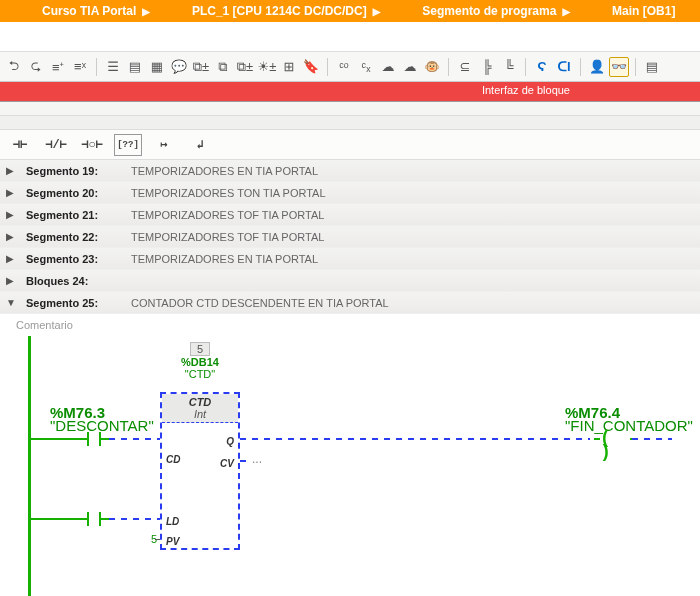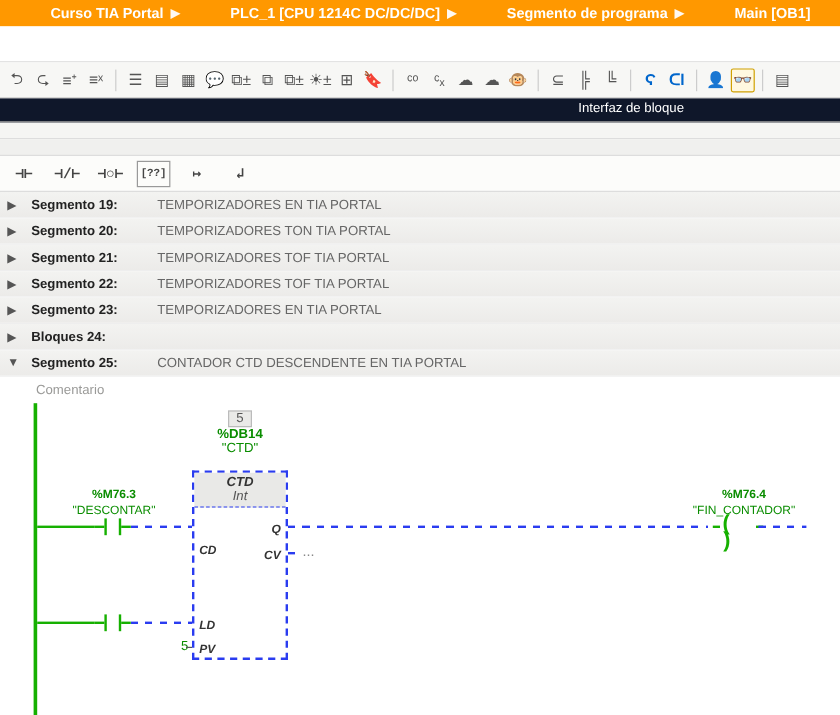--- a/index.html
+++ b/index.html
@@ -12,50 +12,50 @@
 
   
   .top-gap { height: 30px; background: #fff; border-bottom: 1px solid #ddd; }
 
   
   .toolbar { height: 30px; background: #f7f7f5; border-bottom: 1px solid #ccc; display: flex; align-items: center; padding: 0 4px; gap: 2px; overflow: hidden;}
   .tool { width: 20px; height: 20px; display:inline-flex; align-items:center; justify-content:center; color:#555; border-radius:2px; cursor:pointer; font-size:13px;}
   .tgroup-sep { width:1px; height:18px; background:#ccc; margin:0 4px;}
   
   
-  .iface-bar { height: 20px; background: #0f172a; position: relative; border-bottom:1px solid #999;text-decoration:underline;}
+  .iface-bar { height: 20px; background: #ef4444; position: relative; border-bottom:1px solid #999;text-decoration:underline;}
   .iface-bar .label { position:absolute; right:130px; top:2px; color:#fff; font-size:11px;}
   
   
   .thin-row { height: 14px; background:#f5f5f3; border-bottom:1px solid #ddd;}
   .thin-row2 { height: 14px; background:#f0f0ee; border-bottom:1px solid #ddd;}
 
   
   .palette { height: 30px; background:#fcfcfa; border-bottom:1px solid #ddd; display:flex; align-items:center; padding:0 6px; gap:8px;}
   .palette .pitem { width:28px; height:22px; display:inline-flex; align-items:center; justify-content:center; border:1px solid transparent; cursor:pointer; font-family: "Courier New", monospace; font-size:12px; font-weight:bold; color:#444;}
   .palette .pitem.boxed { border:1px solid #999; font-size:9px; padding:0 2px;}
 
   
   .segments { background:#fff; }
   .seg-row { height:22px; display:flex; align-items:center; border-bottom:1px solid #eee; background: linear-gradient(#f3f3f1,#ecebe9); padding-left:6px; gap:10px; cursor:pointer;}
   .seg-row .caret { width:10px; color:#555; font-size:10px;}
   .seg-row .seg-label { font-weight:600; color:#222; width:95px;}
   .seg-row .seg-desc { color:#666; font-size:11px; }
   .seg-row.expanded .caret { transform: none; }
 
-  .comment-row { height:22px; padding-left:30px; display:flex; align-items:center; color:#9a9a98; font-size:11px; background:#fff;}
+  .comment-row { height:22px; padding-left:16px; display:flex; align-items:center; color:#9a9a98; font-size:11px; background:#fff;}
   
   
   .network { position: relative; height: 260px; background:#fff; }
   .rail { position:absolute; left:28px; top:0; bottom:0; width:3px; background:#16b000;}
   
   .wire-h { position:absolute; height:2px; background:#16b000;}
   .wire-h.dashed { background: repeating-linear-gradient(90deg,#2a3cf0 0 6px, transparent 6px 12px);}
   
-  .tag-label { position:absolute; font-size:10px; color:#0a8d00; text-align:center; line-height:13px; white-space:nowrap;}
+  .tag-label { position:absolute; font-size:15px; color:#0a8d00; line-height:13px; white-space:nowrap;}
   .tag-label .addr { display:block; font-weight:600;}
   .tag-label .sym { display:block; color:#0a8d00;}
   
   .contact { position:absolute; width:30px; height:14px;}
   .contact::before, .contact::after { content:""; position:absolute; top:0; width:2px; height:14px; background:#16b000;}
   .contact::before { left:8px;}
   .contact::after { right:8px;}
   .contact .leg-l,.contact .leg-r{position:absolute;top:6px;height:2px;width:8px;background:#16b000;}
   .contact .leg-l{left:0}.contact .leg-r{right:0}
 

